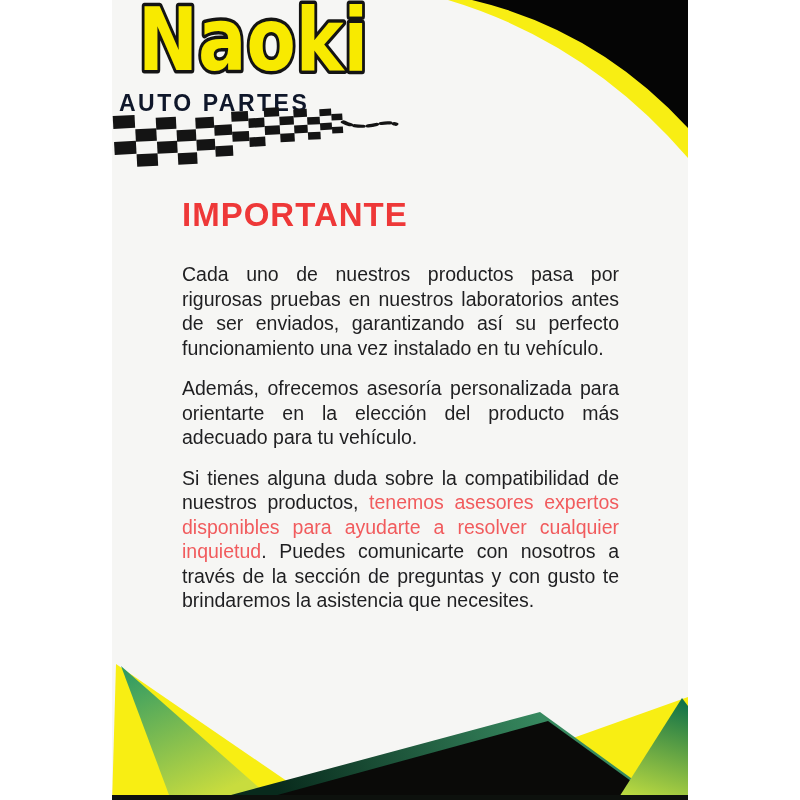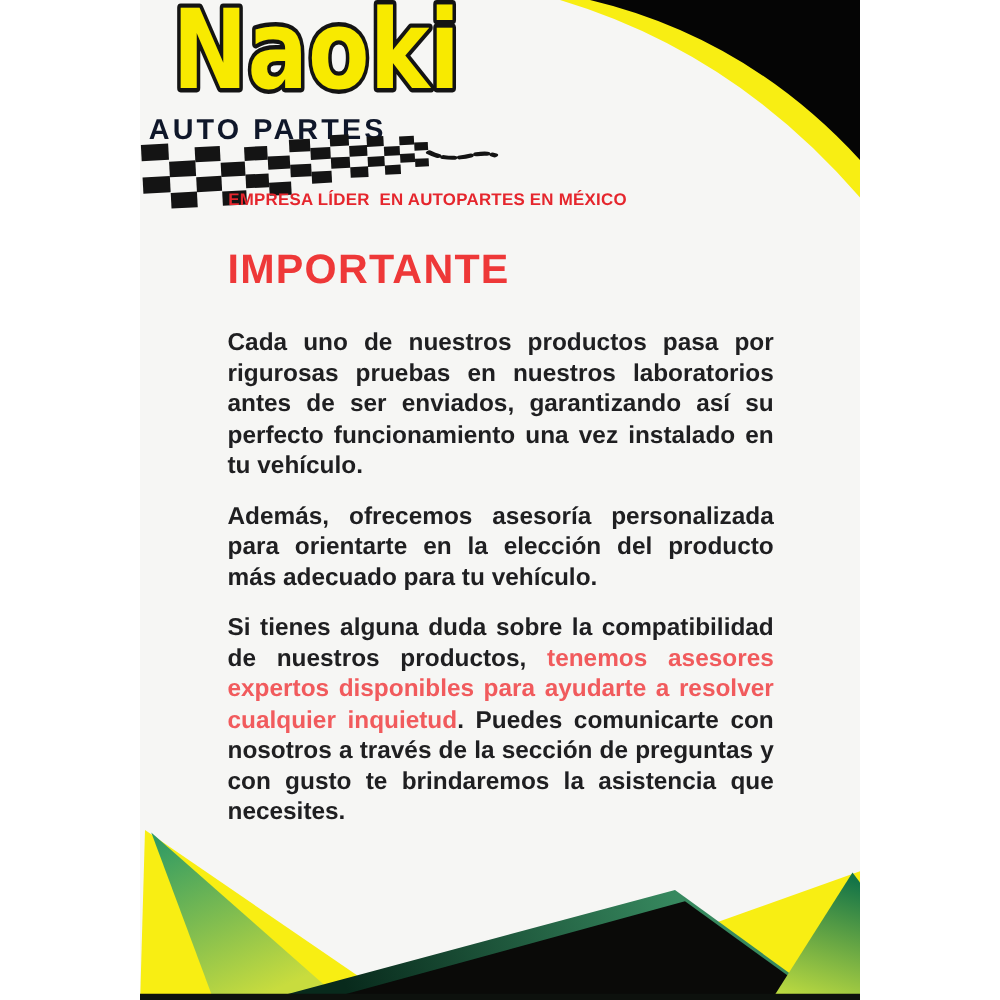--- a/index.html
+++ b/index.html
@@ -6,21 +6,21 @@
   body{
     width:800px;height:800px;background:#ffffff;position:relative;
     font-family:"Liberation Sans",sans-serif;overflow:hidden;
   }
   .content{
     position:absolute;left:112px;top:0;width:576px;height:800px;
     background:#f6f6f4;overflow:hidden;
   }
   .decor{position:absolute;left:0;top:0;width:576px;height:800px;pointer-events:none;}
   
-  .brand{position:absolute;left:0;top:0;width:420px;height:180px;text-align:center;}
+  .brand{position:absolute;left:0;top:0;width:420px;height:180px;}
   .logo-svg{position:absolute;left:22px;top:-8px;width:250px;height:104px;overflow:visible;}
   .logo-svg text{
     font-family:"DejaVu Sans","Liberation Sans",sans-serif;
     font-weight:bold;font-size:88px;
     fill:#f8ea00;stroke:#141414;stroke-width:7px;
     paint-order:stroke;stroke-linejoin:round;
   }
   .logo-subtitle{
     position:absolute;left:7px;top:90px;
     font-size:23px;font-weight:700;letter-spacing:2.5px;color:#0f172a;
@@ -32,21 +32,21 @@
     font-size:13.5px;font-weight:700;color:#e5262d;letter-spacing:0.2px;
     white-space:nowrap;
   }
   
   .main-text{position:absolute;left:70px;top:196px;width:437px;}
   .main-text h1{
     margin:0 0 28px 0;font-size:33px;line-height:38px;font-weight:800;
     color:#ee3838;letter-spacing:1px;
   }
   .main-text p{
-    margin:0 0 16px 0;font-size:19.5px;line-height:24.5px;font-weight:700;
+    margin:0 0 16px 0;font-size:19.5px;line-height:24.5px;font-weight:400;
     color:#1f1f21;text-align:justify;
   }
   .main-text p span.hl{color:#f15b5d;}
 </style>
 </head>
 <body>
 
 <div class="content">
 
   <svg class="decor" viewBox="0 0 576 800">
@@ -115,21 +115,20 @@
         <rect x="115.5" y="11.5" width="7.5" height="7.5"></rect>
           <rect x="115.5" y="26.5" width="7.5" height="7.5"></rect>
         <rect x="123" y="4" width="7" height="7"></rect>
           <rect x="123" y="18" width="7" height="7"></rect>
         <rect x="130" y="9.5" width="6.5" height="6.5"></rect>
           <rect x="130" y="22.5" width="6.5" height="6.5"></rect>
         <path d="M137,18 q8,8 20,4 q7,-2 11,1" stroke="#141414" stroke-width="3.2" fill="none" stroke-dasharray="5 3" stroke-linecap="round"></path>
       </g>
     </svg>
 
-    <div class="tagline">EMPRESA LÍDER&nbsp; EN AUTOPARTES EN MÉXICO</div>
   </div>
 
   <div class="main-text">
     <h1>IMPORTANTE</h1>
     <p>Cada uno de nuestros productos pasa por rigurosas pruebas en nuestros laboratorios antes de ser enviados, garantizando así su perfecto funcionamiento una vez instalado en tu vehículo.</p>
     <p>Además, ofrecemos asesoría personalizada para orientarte en la elección del producto más adecuado para tu vehículo.</p>
     <p><span>Si tienes alguna duda sobre la compatibilidad de nuestros productos, </span><span class="hl">tenemos asesores expertos disponibles para ayudarte a resolver cualquier inquietud</span><span>. Puedes comunicarte con nosotros a través de la sección de preguntas y con gusto te brindaremos la asistencia que necesites.</span></p>
   </div>
 
 </div>

